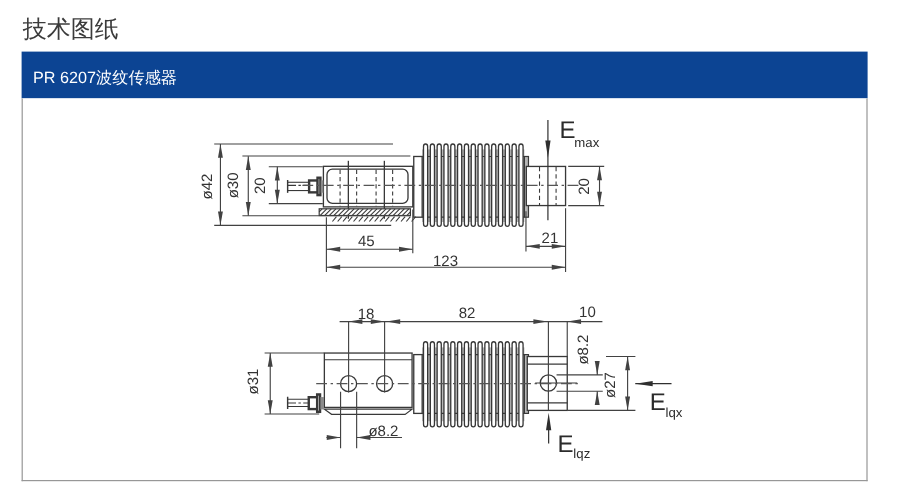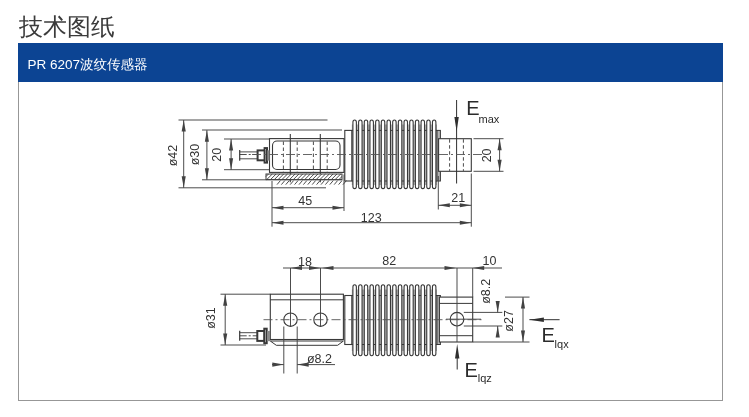--- a/index.html
+++ b/index.html
@@ -1,17 +1,17 @@
 <!DOCTYPE html>
 <html><head>
 <meta charset="utf-8">
 <style>
   html,body { margin:0; padding:0; background:#ffffff; }
   body { width:749px; height:417px; position:relative; font-family:"Liberation Sans", sans-serif; }
-  .title { position:absolute; left:19px; top:10.5px; font-size:24px; color:#3b3b3b; }
+  .title { position:absolute; left:19px; top:10.5px; font-size:20px; color:#3b3b3b; }
   .bar { position:absolute; left:18px; top:43px; width:705px; height:39px; background:#0c4493; }
   .bar span { position:absolute; left:9.5px; top:12.5px; font-size:13.5px; color:#ffffff; }
   .box { position:absolute; left:18px; top:81.5px; width:703px; height:318px; background:#ffffff; border:1px solid #979797; border-top:none; }
   svg.draw { position:absolute; left:0; top:0; }
 </style>
 </head>
 <body>
 <div class="title">技术图纸</div>
 <div class="bar">
     <span>PR 6207波纹传感器</span>

